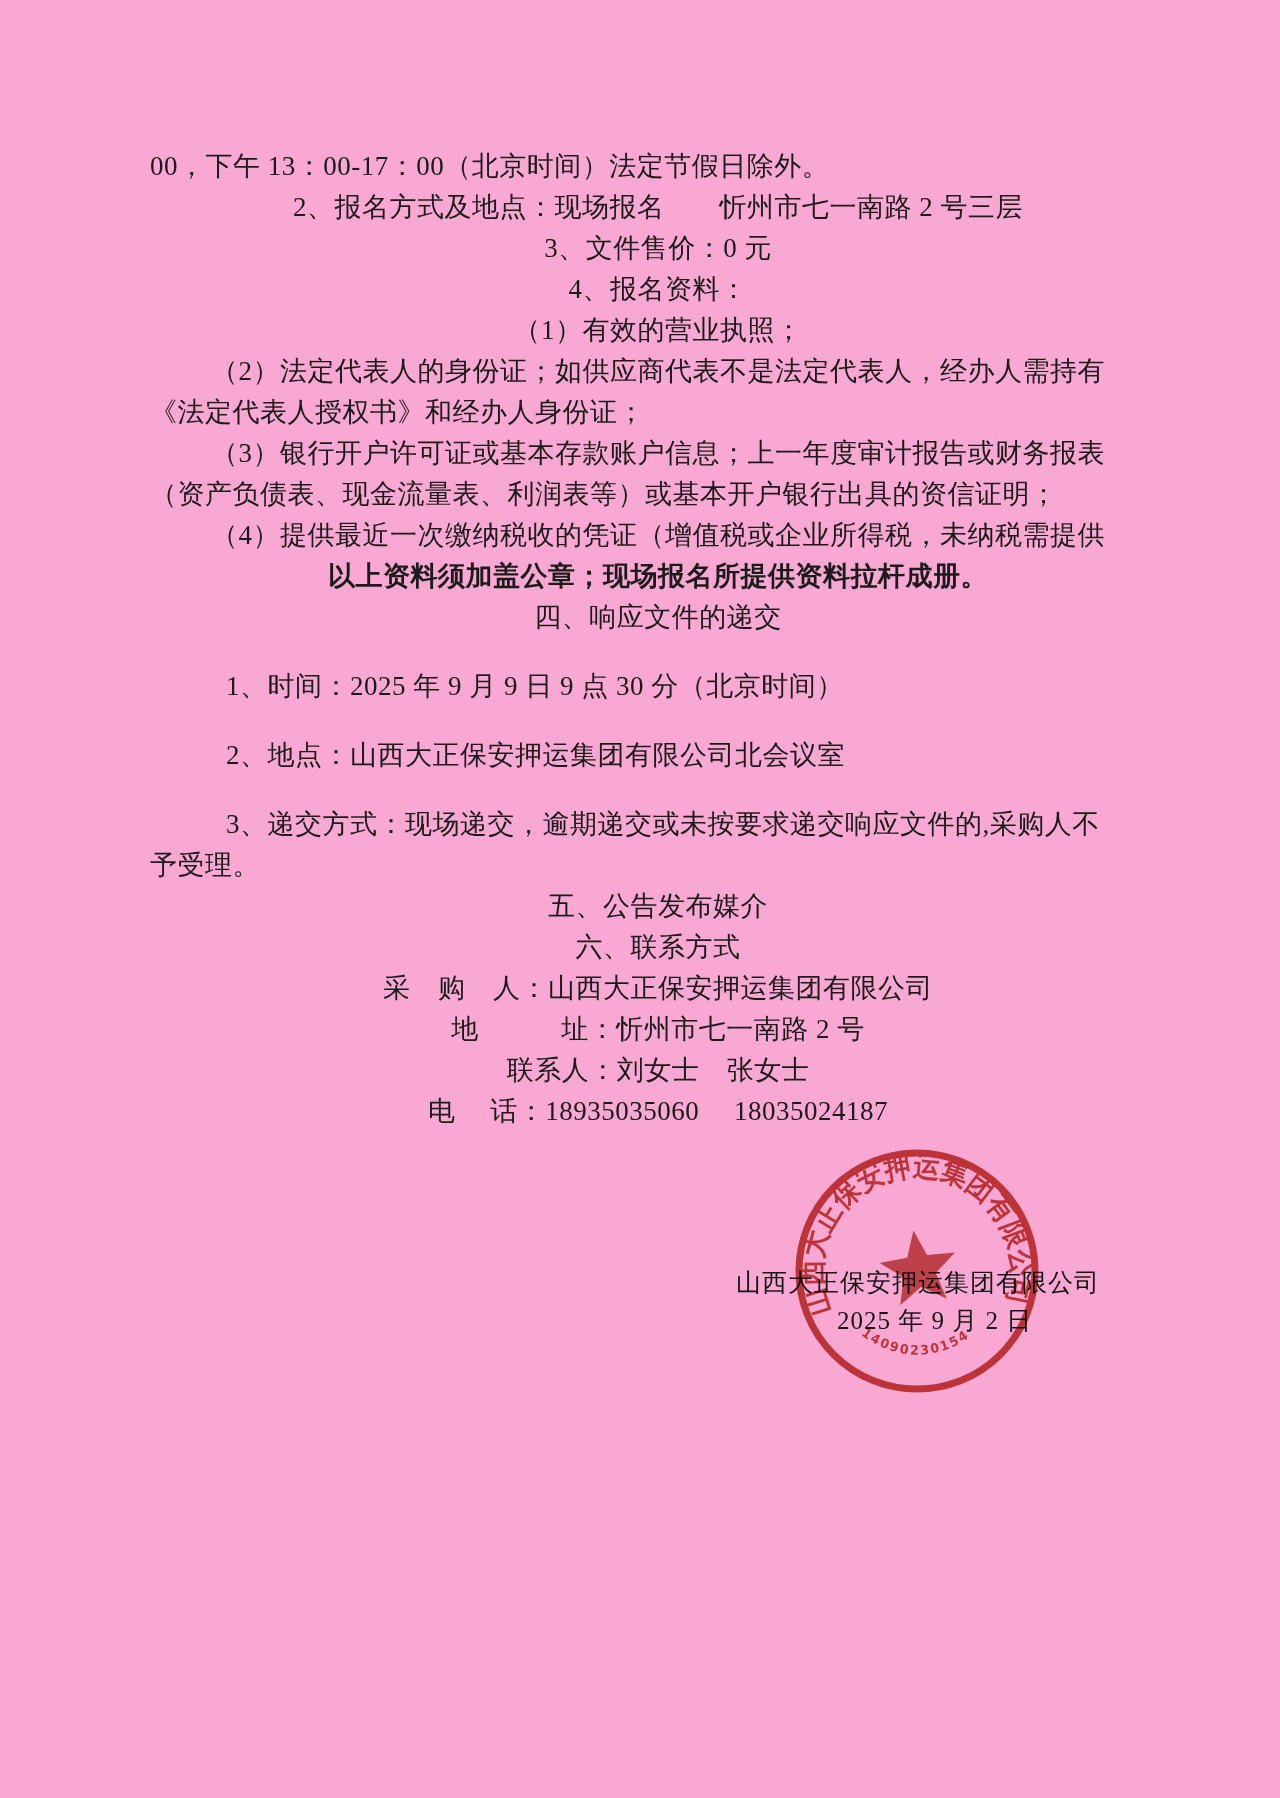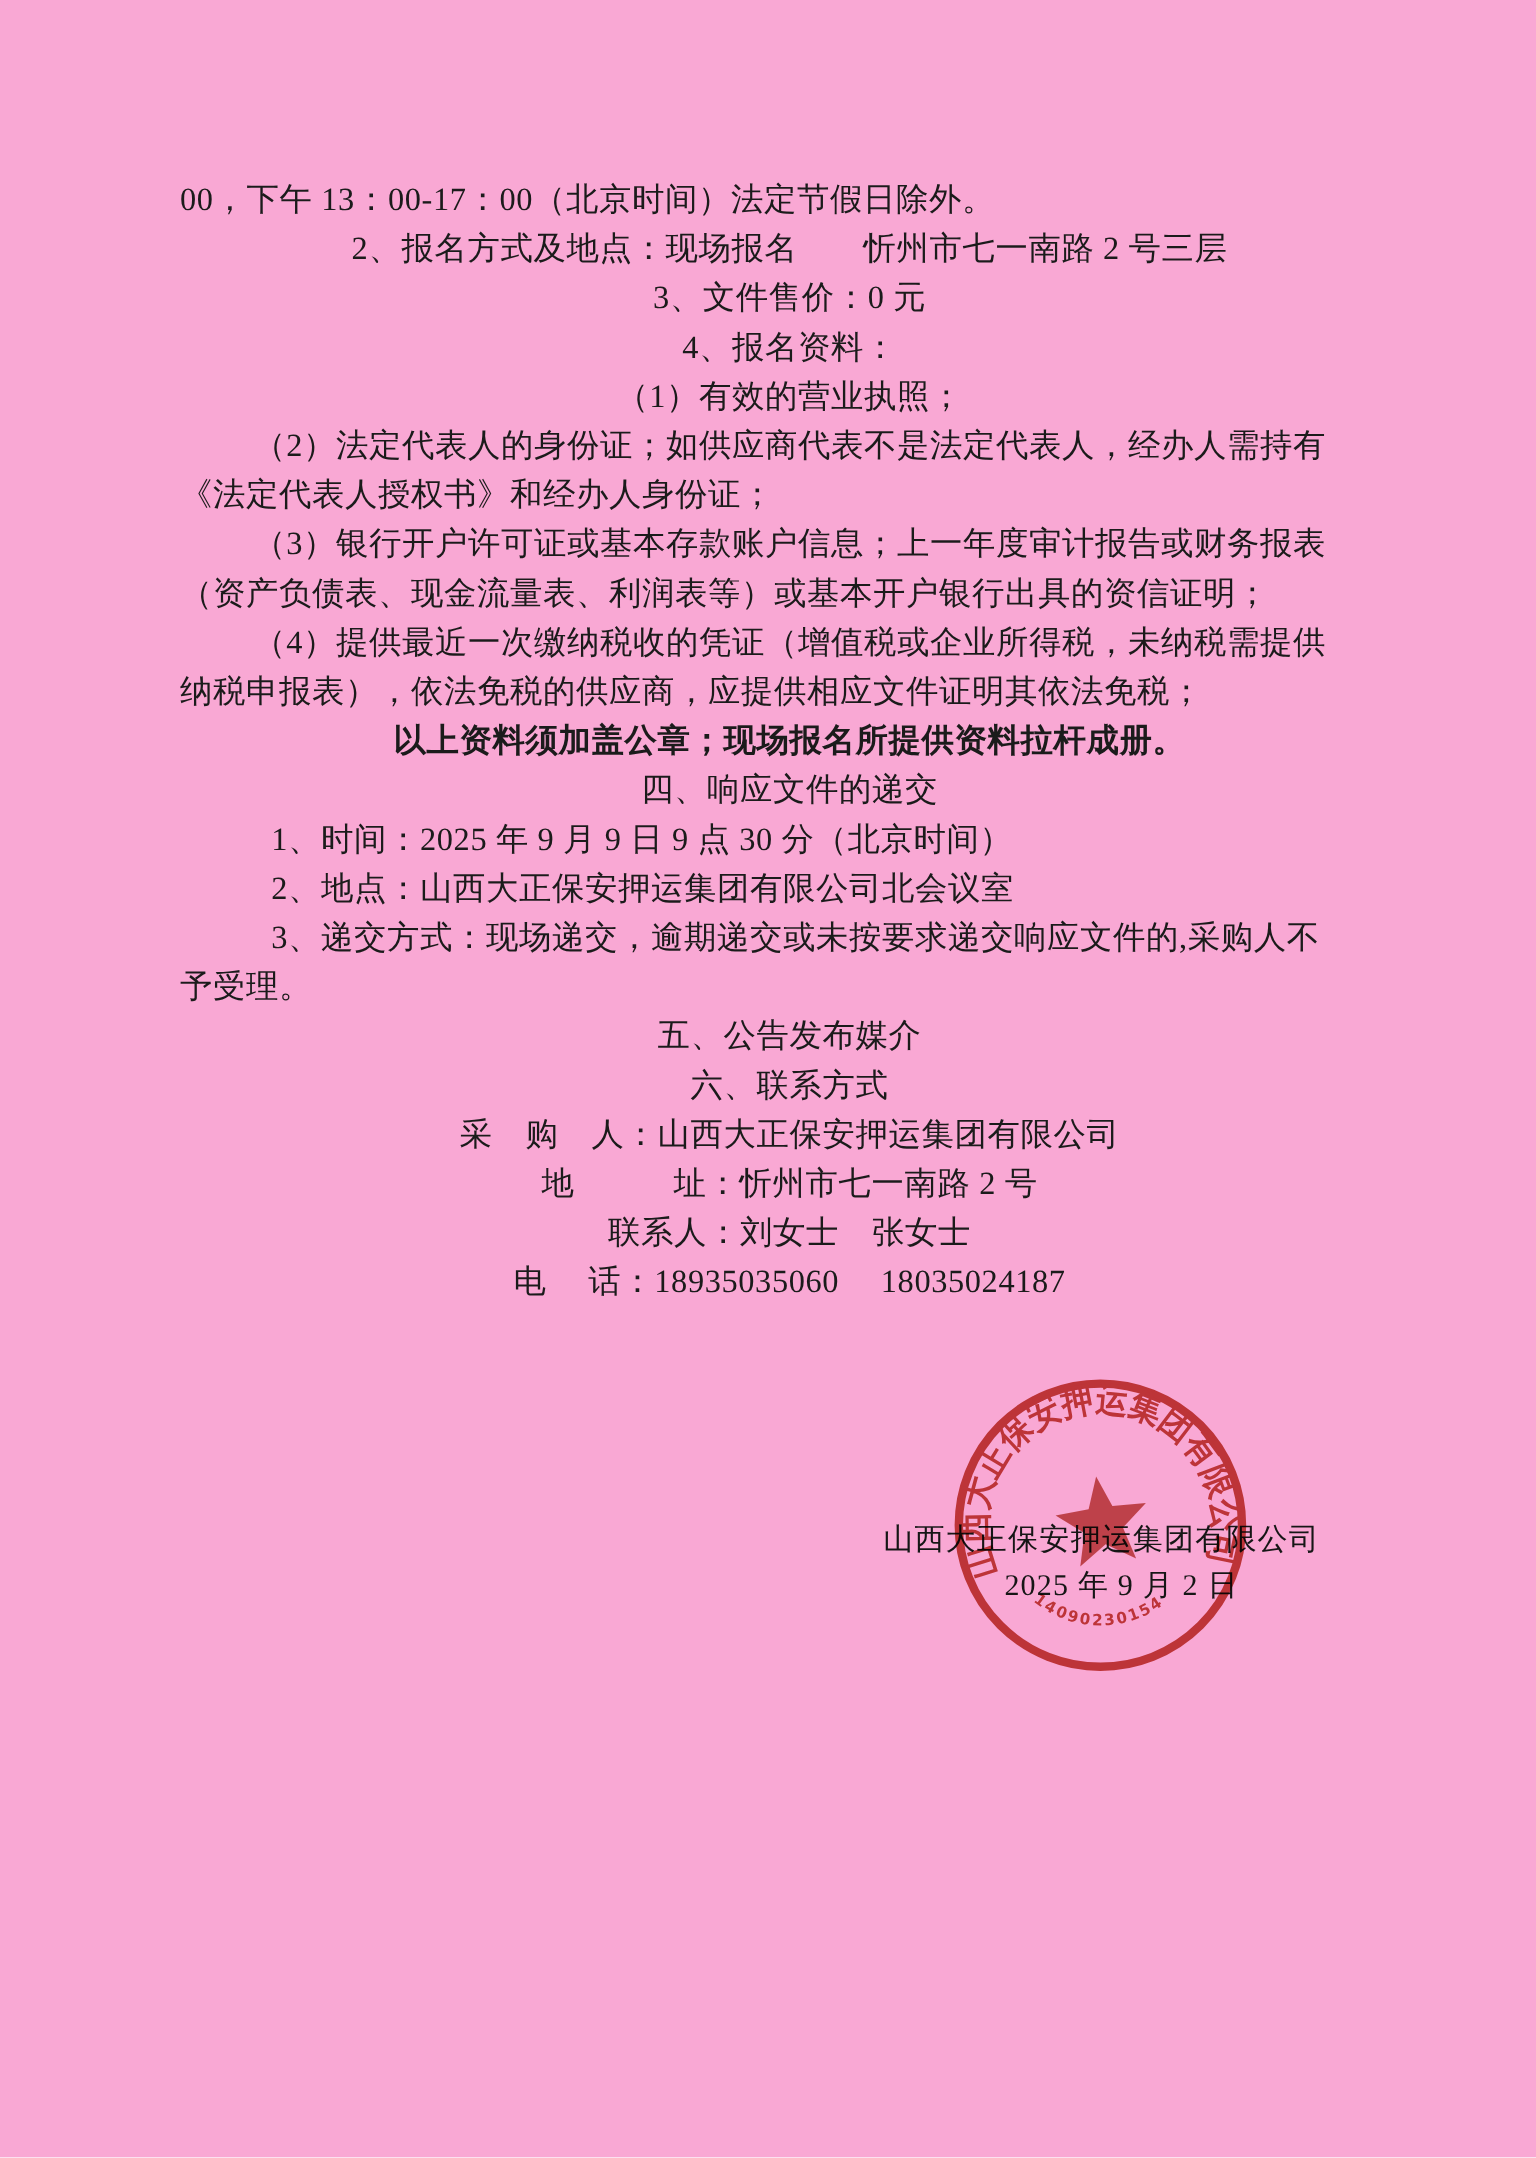--- a/index.html
+++ b/index.html
@@ -20,21 +20,21 @@
     font-size: 27px;
   }
   .line {
     line-height: 41px;
     height: 41px;
     white-space: nowrap;
     letter-spacing: 0.5px;
   }
   .ind0 { text-indent: 0; }
   .ind1 { text-indent: 56px; text-align: center; }
-  .ind2 { text-indent: 76px; }
+  .ind2 { text-indent: 76px; margin-top: 28px; }
   .bold { font-weight: bold; }
   .sig-company {
     position: absolute;
     left: 736px;
     top: 1266px;
     font-size: 25px;
     letter-spacing: 1px;
     white-space: nowrap;
     color: #161616;
   }
@@ -79,21 +79,20 @@
       <div class="line ind0">00，下午 13：00-17：00（北京时间）法定节假日除外。</div>
       <div class="line ind1">2、报名方式及地点：现场报名　　忻州市七一南路 2 号三层</div>
       <div class="line ind1">3、文件售价：0 元</div>
       <div class="line ind1">4、报名资料：</div>
       <div class="line ind1">（1）有效的营业执照；</div>
       <div class="line ind1">（2）法定代表人的身份证；如供应商代表不是法定代表人，经办人需持有</div>
       <div class="line ind0">《法定代表人授权书》和经办人身份证；</div>
       <div class="line ind1">（3）银行开户许可证或基本存款账户信息；上一年度审计报告或财务报表</div>
       <div class="line ind0">（资产负债表、现金流量表、利润表等）或基本开户银行出具的资信证明；</div>
       <div class="line ind1">（4）提供最近一次缴纳税收的凭证（增值税或企业所得税，未纳税需提供</div>
-      <div class="line ind0">纳税申报表），依法免税的供应商，应提供相应文件证明其依法免税；</div>
       <div class="line ind1 bold">以上资料须加盖公章；现场报名所提供资料拉杆成册。</div>
       <div class="line ind1">四、响应文件的递交</div>
       <div class="line ind2">1、时间：2025 年 9 月 9 日 9 点 30 分（北京时间）</div>
       <div class="line ind2">2、地点：山西大正保安押运集团有限公司北会议室</div>
       <div class="line ind2">3、递交方式：现场递交，逾期递交或未按要求递交响应文件的,采购人不</div>
       <div class="line ind0">予受理。</div>
       <div class="line ind1">五、公告发布媒介</div>
       <div class="line ind1">六、联系方式</div>
       <div class="line ind1">采　购　人：山西大正保安押运集团有限公司</div>
       <div class="line ind1">地　　　址：忻州市七一南路 2 号</div>

